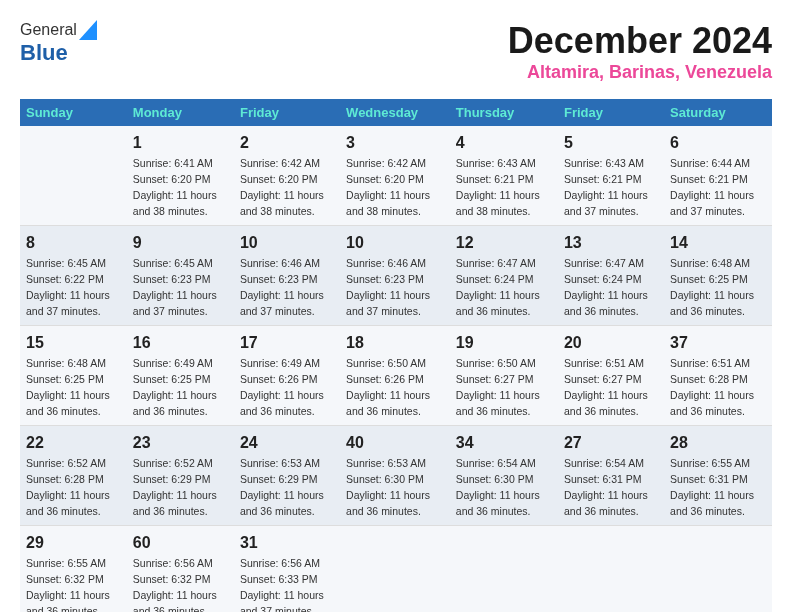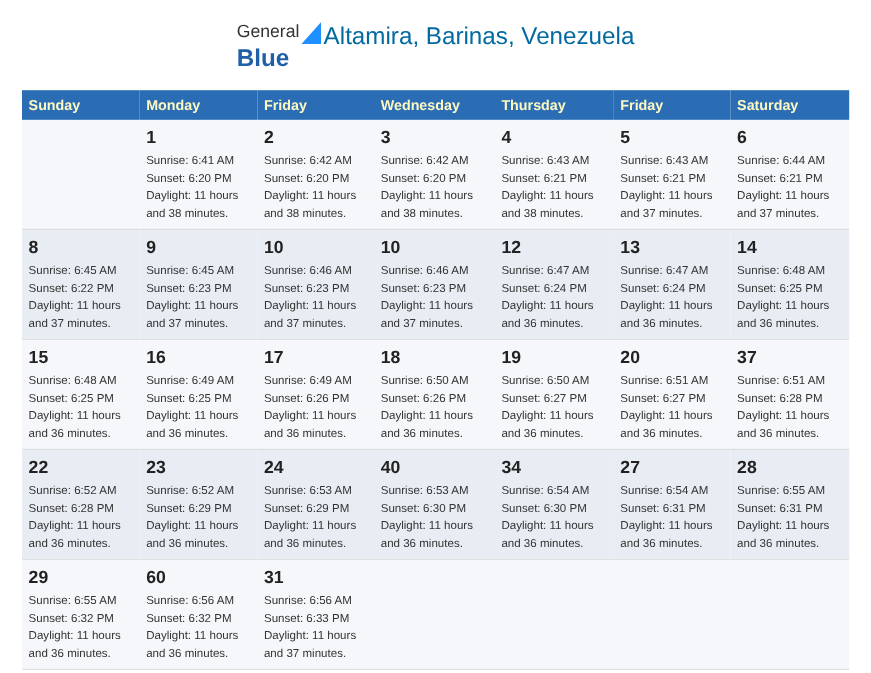--- a/index.html
+++ b/index.html
@@ -5,49 +5,50 @@
     * { box-sizing: border-box; margin: 0; padding: 0; }
     body {
       font-family: Arial, sans-serif;
       background: #fff;
       width: 792px;
       min-height: 612px;
       padding: 20px;
     }
     .header {
       display: flex;
-      justify-content: center;
+      justify-content: space-between;
       align-items: flex-start;
       margin-bottom: 16px;
     }
     .logo {
       display: flex;
       flex-direction: column;
       align-items: flex-start;
     }
     .logo-general { color: #333; }
     .logo-blue { color: #1e5fa8; }
     .title-block { text-align: right; }
     .month-title {
       font-size: 36px;
       font-weight: bold;
       color: #1a1a1a;
     }
     .location-title {
-      font-size: 22px;
-      color: #0369a1;
+      font-size: 18px;
+      color: #ec4899;
+      font-weight: bold;
     }
     table {
       width: 100%;
       border-collapse: collapse;
       font-size: 11px;
     }
     thead tr th {
       background-color: #2a6db5;
-      color: #fef9c3;
+      color: #5eead4;
       text-align: left;
       padding: 6px 6px;
       font-size: 13px;
       font-weight: bold;
     }
     tbody tr {
       border-bottom: 1px solid #ddd;
     }
     tbody tr:nth-child(odd) {
       background-color: #f5f7fa;
@@ -80,20 +81,21 @@
   <div class="logo">
     <div style="display:flex;align-items:center;">
       <span class="logo-general">General</span>
       <svg width="18" height="20" viewBox="0 0 18 20" style="margin:0 2px;">
         <polygon points="0,20 18,20 18,0" fill="#1e90ff"></polygon>
       </svg>
     </div>
     <span class="logo-blue" style="font-size:22px;font-weight:bold;color:#1e5fa8;">Blue</span>
   </div>
   <div class="title-block">
+    <div class="month-title">December 2024</div>
     <div class="location-title">Altamira, Barinas, Venezuela</div>
   </div>
 </div>
 
 <table>
   <thead>
     <tr>
       <th>Sunday</th>
       <th>Monday</th>
       <th>Friday</th>

